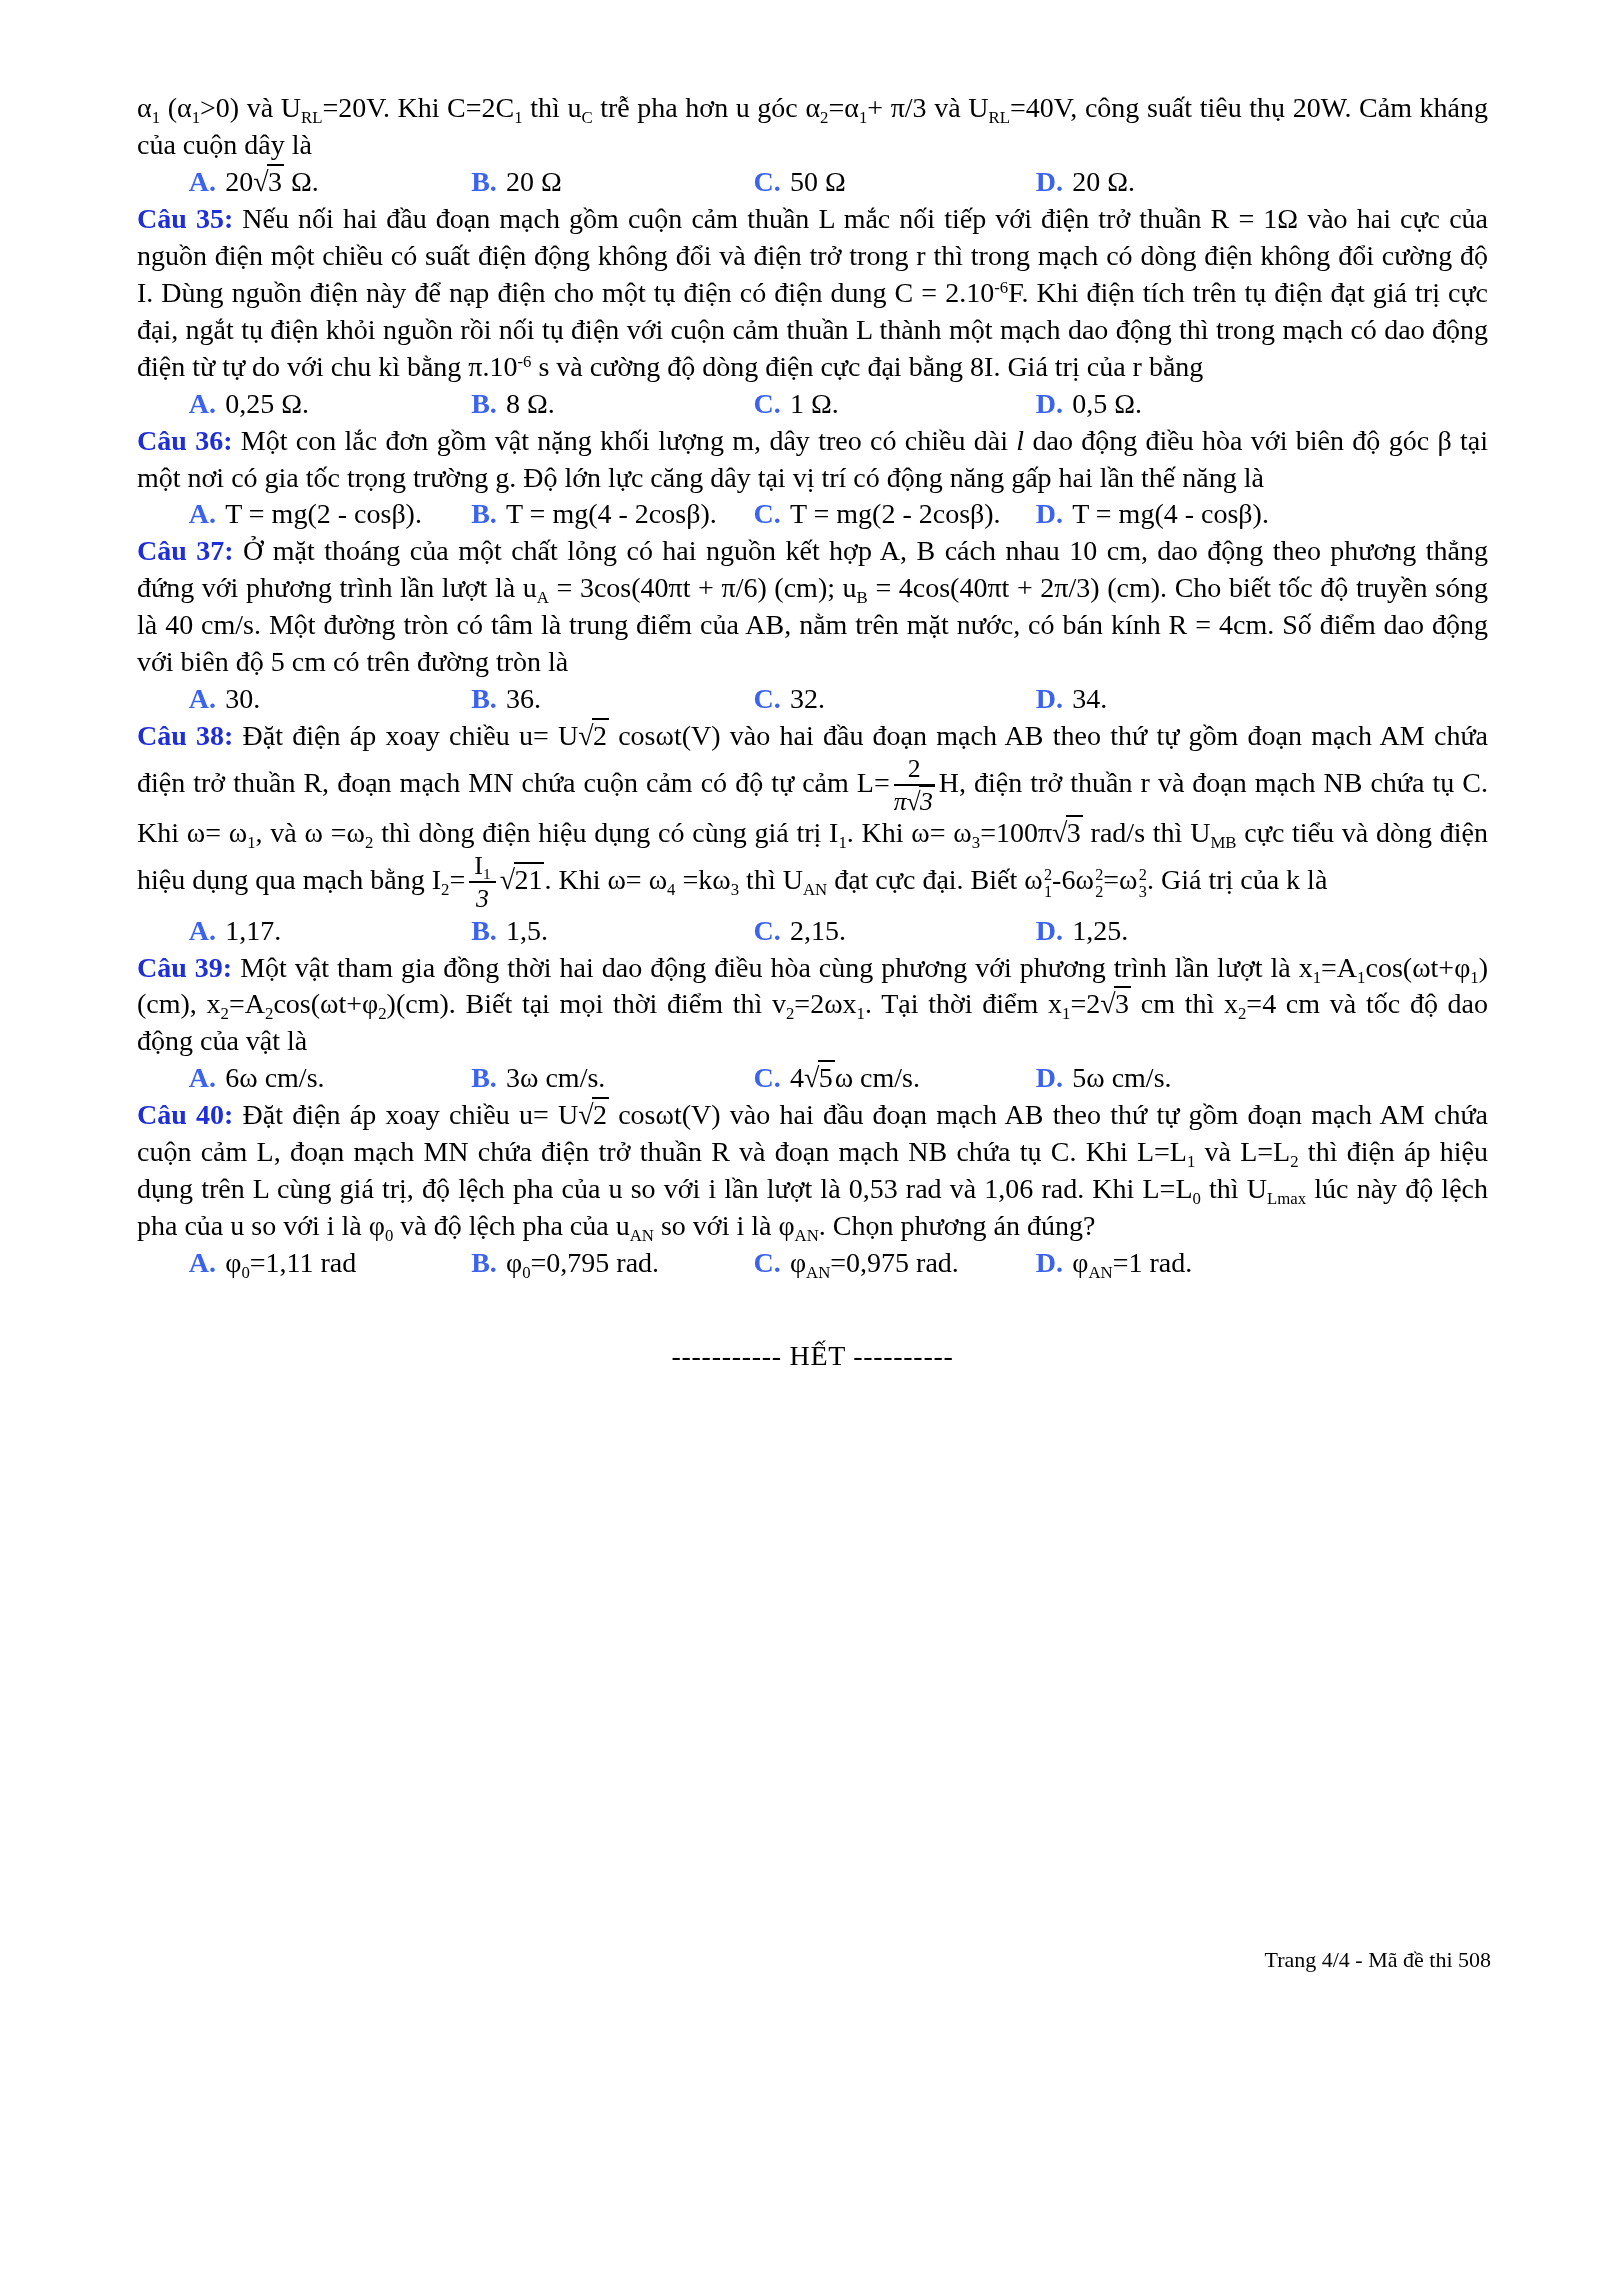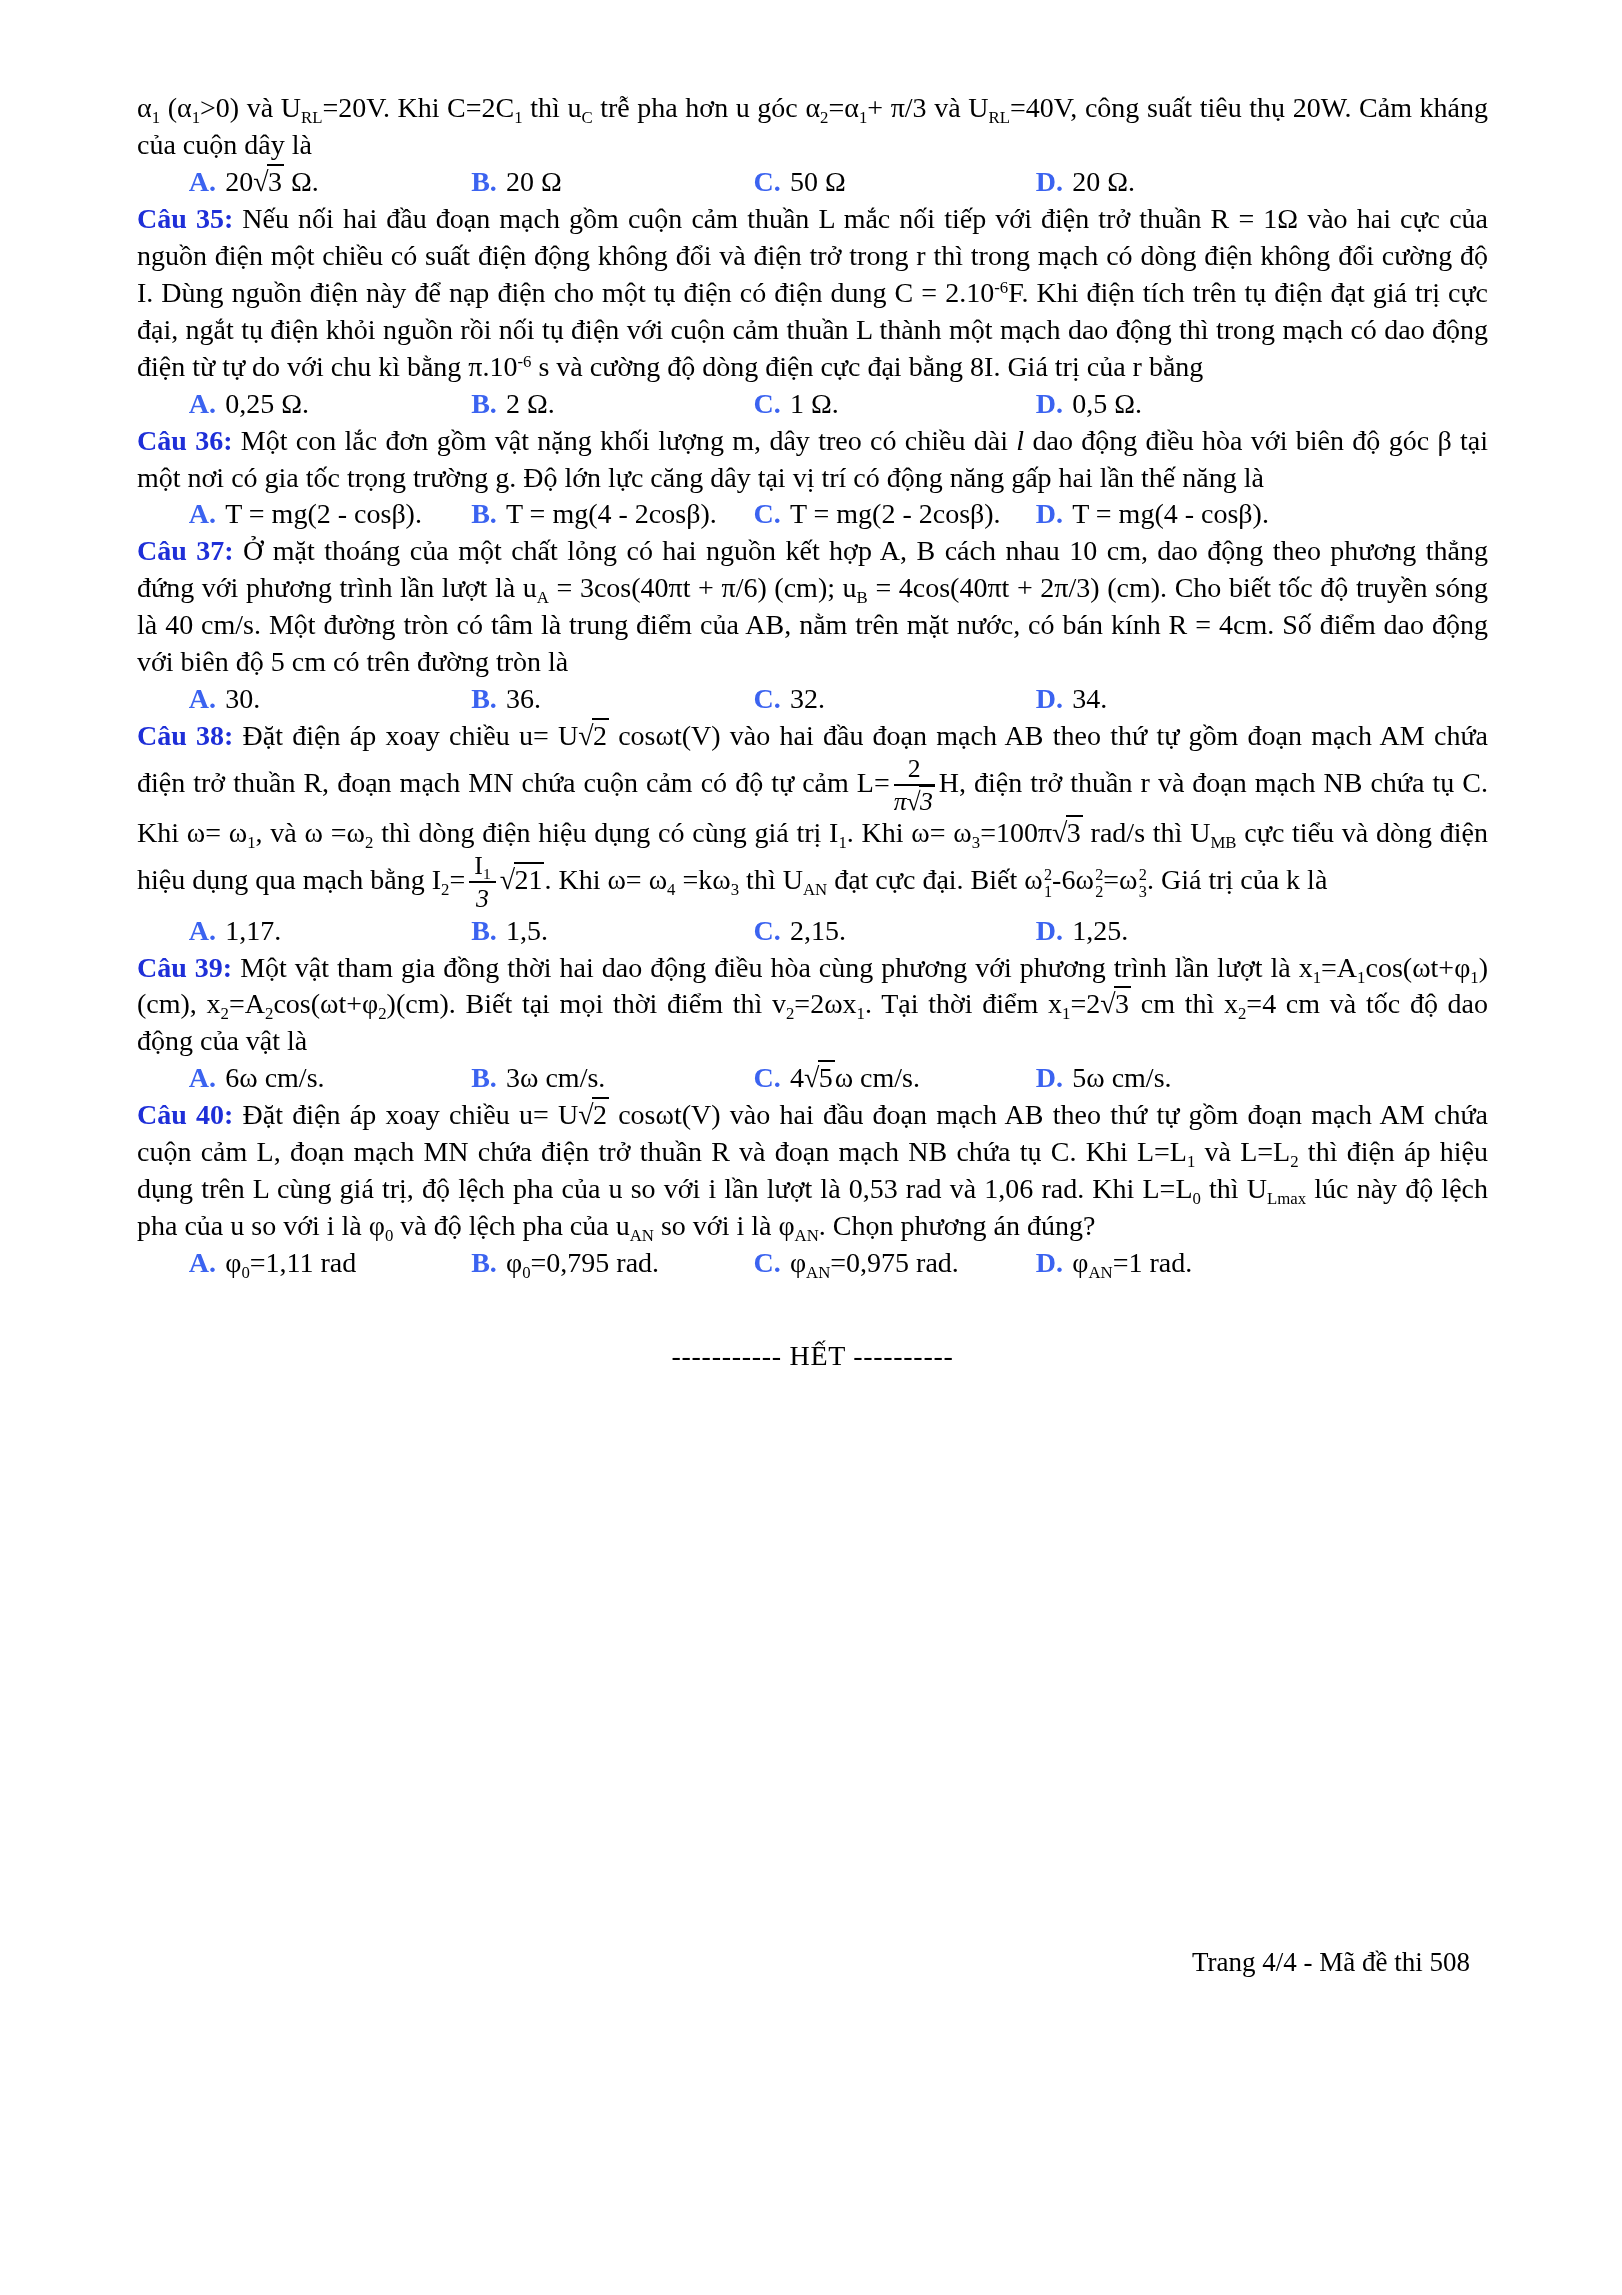--- a/index.html
+++ b/index.html
@@ -32,40 +32,40 @@
   }
   .frac .num{display:block;border-bottom:2px solid #000;padding:0 5.2px 1.3px;}
   .frac .den{display:block;padding-top:1.3px;font-style:italic;}
   .ss{
     display:inline-block;vertical-align:-0.5em;font-size:58%;
     line-height:1.05;text-align:left;margin-left:1.3px;
   }
   .ss span{display:block;}
   .end-line{text-align:center;margin-top:56px;letter-spacing:0.7px;}
   .footer{
-    position:absolute;top:1947px;right:152px;font-size:27px;
+    position:absolute;top:1947px;right:131px;font-size:22px;
   }
 </style>
 </head>
 <body style="--qblue: #1e2fd8; --oblue: #3b63f0;">
 
 <div class="page">
   <div class="content">
     <div id="questions">
         <p class="q"><span>α<sub>1</sub> (α<sub>1</sub>&gt;0) và U<sub>RL</sub>=20V. Khi C=2C<sub>1</sub> thì u<sub>C</sub> trễ pha hơn u góc α<sub>2</sub>=α<sub>1</sub>+ π/3  và U<sub>RL</sub>=40V, công suất tiêu thụ 20W. Cảm kháng của cuộn dây là</span></p>
         <div class="opts">
           <span class="opt"><b class="letter">A.</b><span>20<span class="sqrt"><span class="rad">√</span><span class="vinc">3</span></span> Ω.</span></span>
           <span class="opt"><b class="letter">B.</b><span>20 Ω</span></span>
           <span class="opt"><b class="letter">C.</b><span>50 Ω</span></span>
           <span class="opt"><b class="letter">D.</b><span>20 Ω.</span></span>
         </div>
         <p class="q"><b class="qlabel">Câu 35:</b> <span>Nếu nối hai đầu đoạn mạch gồm cuộn cảm thuần L mắc nối tiếp với điện trở thuần R = 1Ω vào hai cực của nguồn điện một chiều có suất điện động không đổi và điện trở trong r thì trong mạch có dòng điện không đổi cường độ I. Dùng nguồn điện này để nạp điện cho một tụ điện có điện dung C = 2.10<sup>-6</sup>F. Khi điện tích trên tụ điện đạt giá trị cực đại, ngắt tụ điện khỏi nguồn rồi nối tụ điện với cuộn cảm thuần L thành một mạch dao động thì trong mạch có dao động điện từ tự do với chu kì bằng π.10<sup>-6</sup> s và cường độ dòng điện cực đại bằng 8I. Giá trị của r bằng</span></p>
         <div class="opts">
           <span class="opt"><b class="letter">A.</b><span>0,25 Ω.</span></span>
-          <span class="opt"><b class="letter">B.</b><span>2 Ω.</span></span>
+          <span class="opt"><b class="letter">B.</b><span>8 Ω.</span></span>
           <span class="opt"><b class="letter">C.</b><span>1 Ω.</span></span>
           <span class="opt"><b class="letter">D.</b><span>0,5 Ω.</span></span>
         </div>
         <p class="q"><b class="qlabel">Câu 36:</b> <span>Một con lắc đơn gồm vật nặng khối lượng m, dây treo có chiều dài <i>l</i> dao động điều hòa với biên độ góc β tại một nơi có gia tốc trọng trường g. Độ lớn lực căng dây tại vị trí có động năng gấp hai lần thế năng là</span></p>
         <div class="opts">
           <span class="opt"><b class="letter">A.</b><span>T = mg(2 - cosβ).</span></span>
           <span class="opt"><b class="letter">B.</b><span>T = mg(4 - 2cosβ).</span></span>
           <span class="opt"><b class="letter">C.</b><span>T = mg(2 - 2cosβ).</span></span>
           <span class="opt"><b class="letter">D.</b><span>T = mg(4 - cosβ).</span></span>
         </div>

